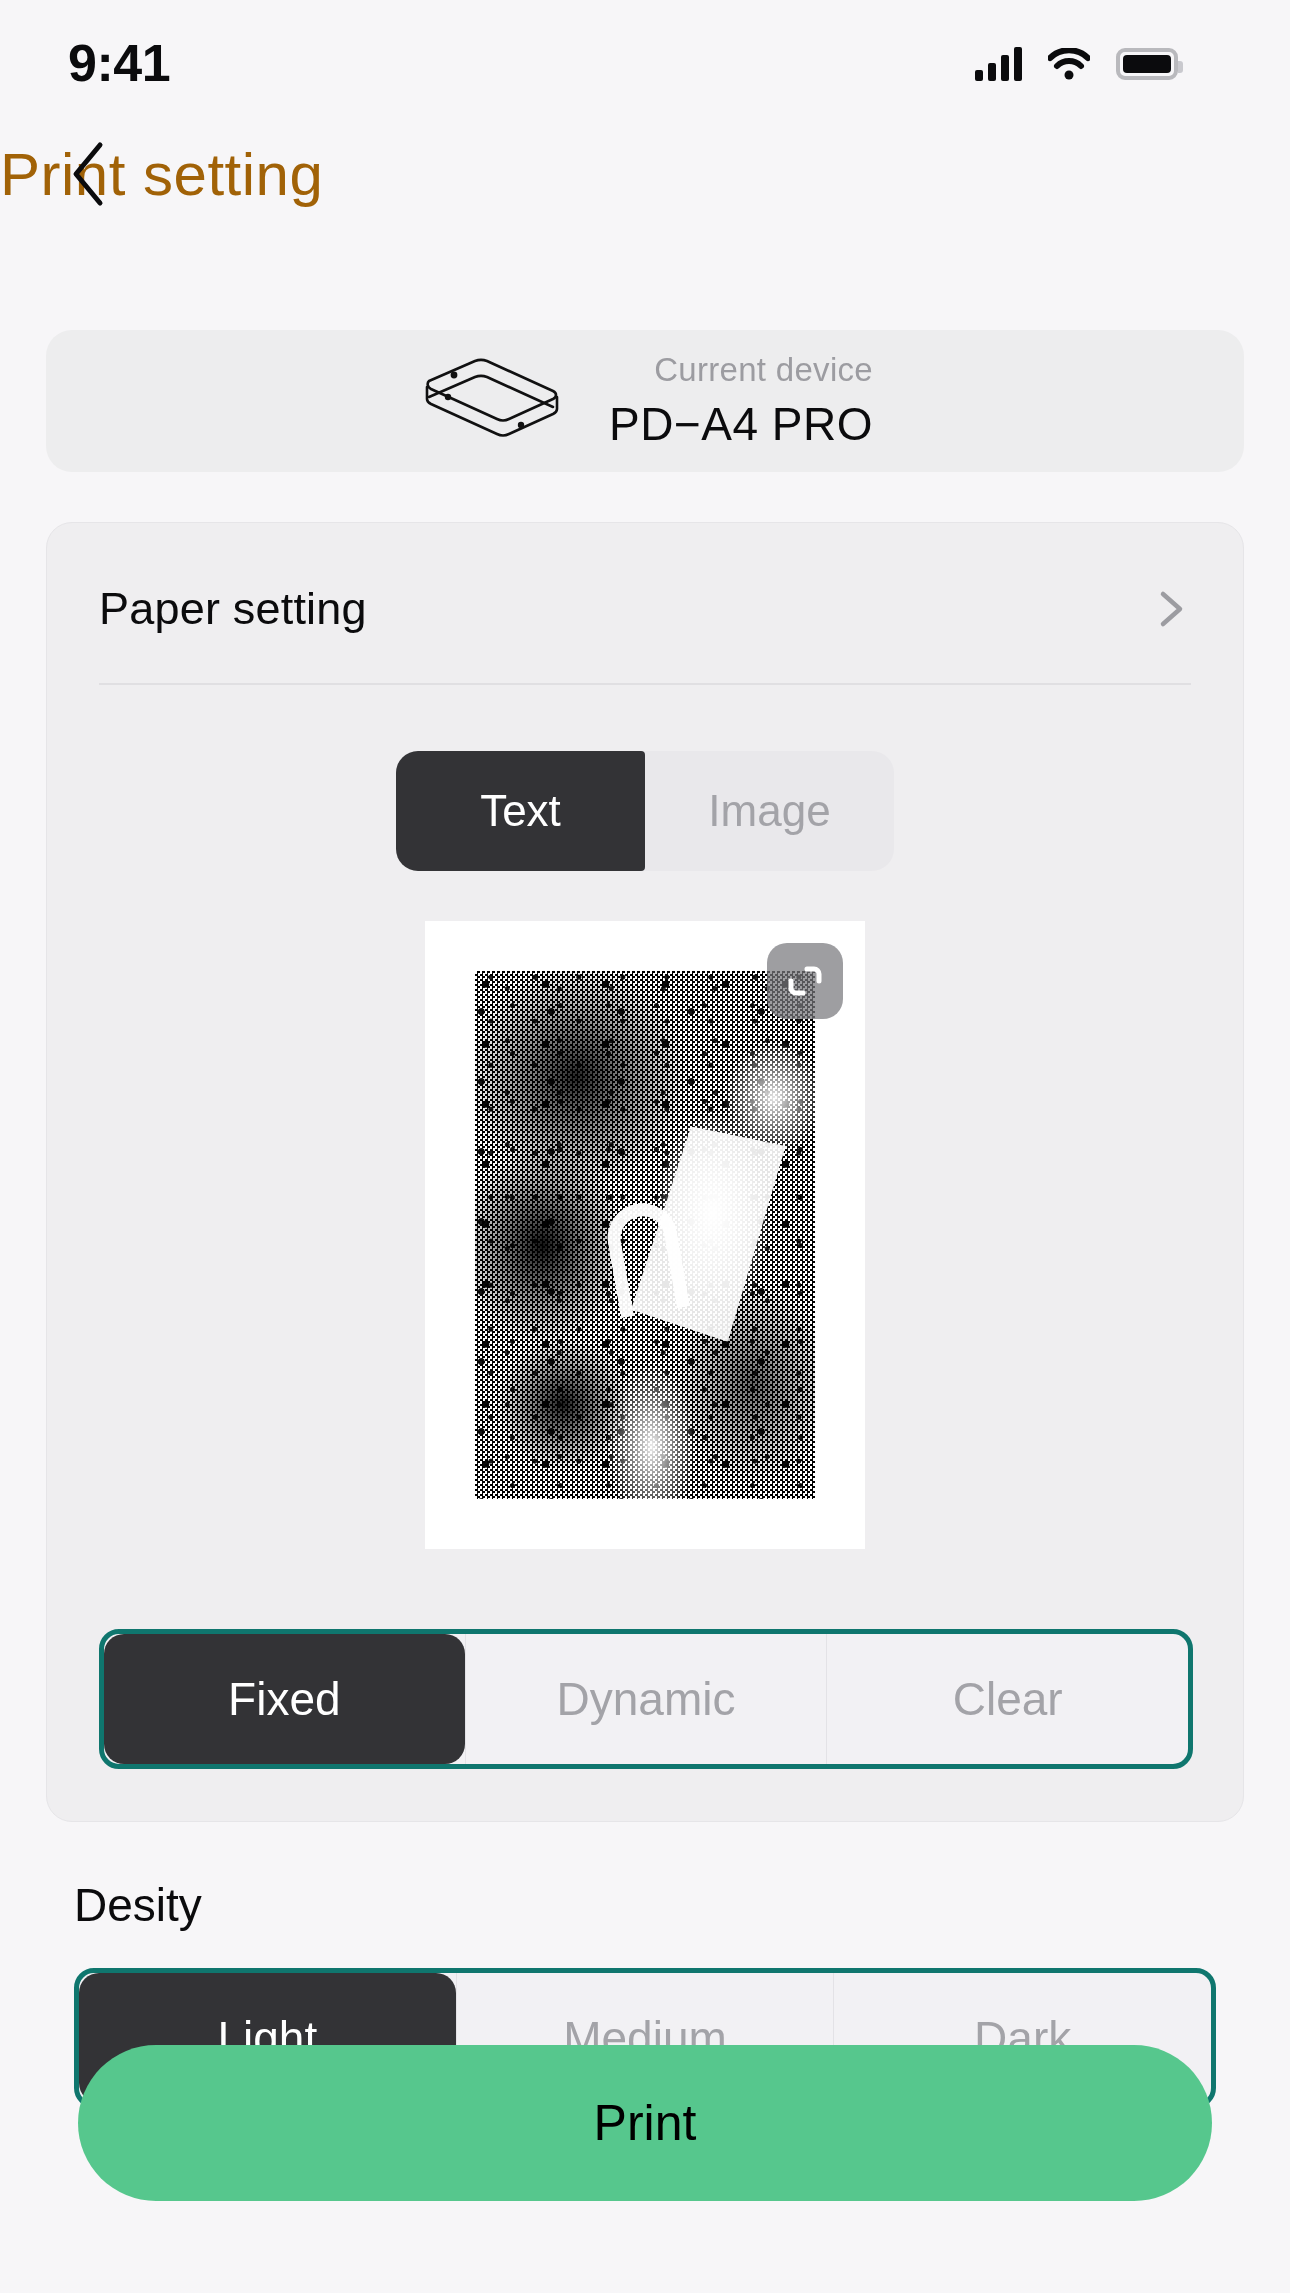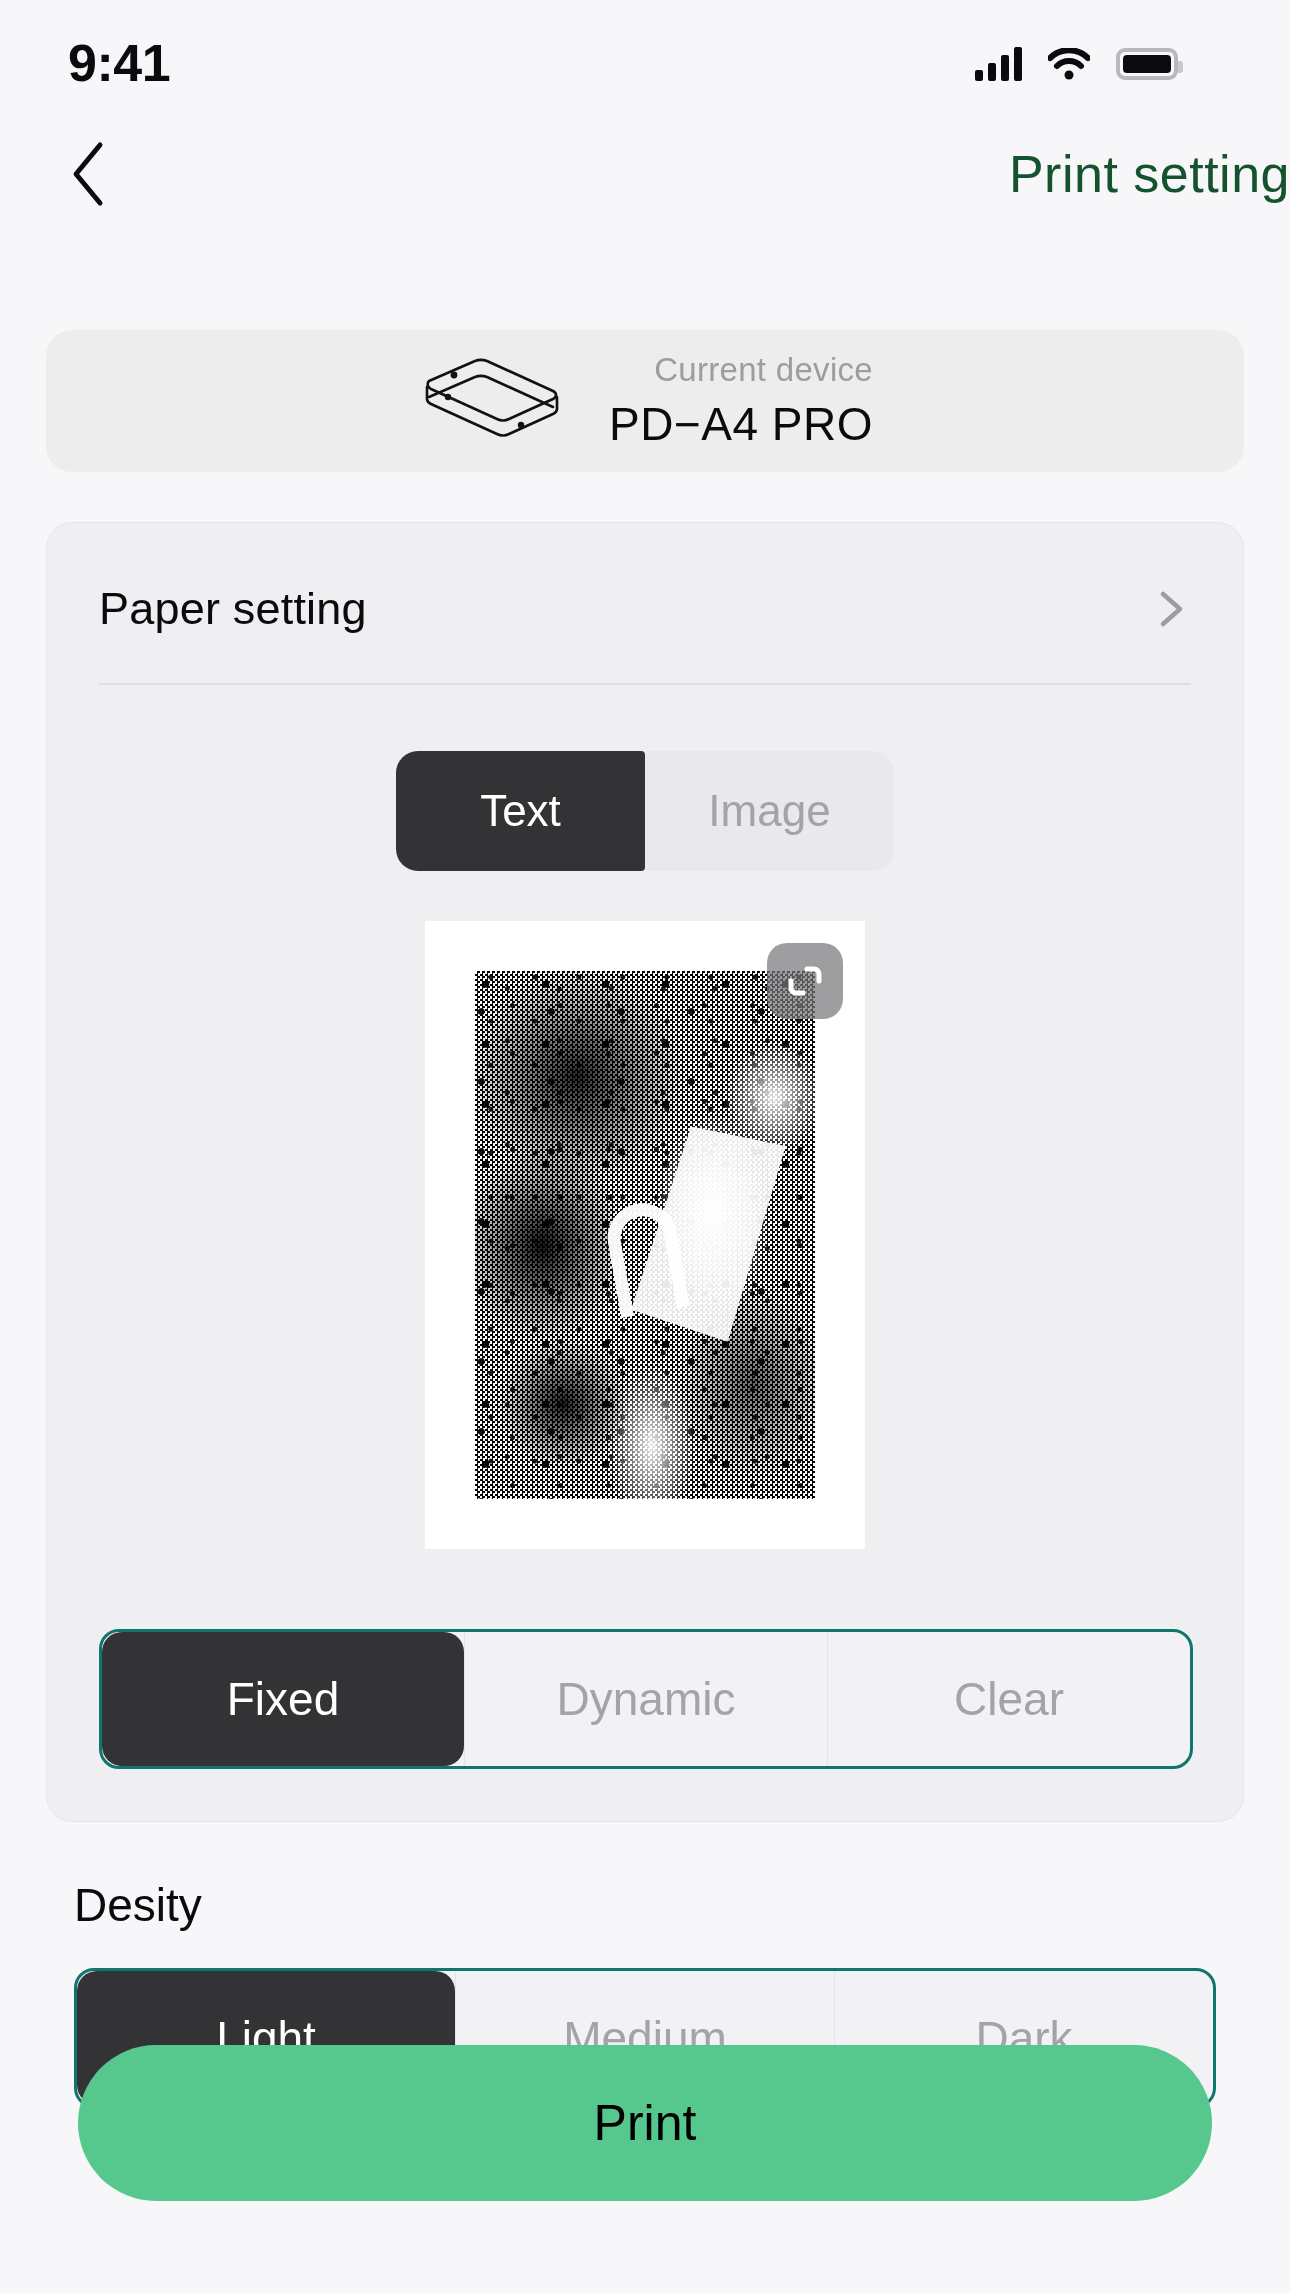--- a/index.html
+++ b/index.html
@@ -77,24 +77,24 @@
   .back-button {
     position: absolute;
     left: 48px; top: 50%;
     transform: translateY(-50%);
     width: 80px; height: 80px;
     display: flex; align-items: center; justify-content: center;
     cursor: pointer;
   }
   .page-title {
     width: 100%;
-    text-align: right;
-    font-size: 52px;
+    text-align: left;
+    font-size: 60px;
     font-weight: 500;
-    color: #14532d;
+    color: #a16207;
     letter-spacing: 0.5px;
   }
 
   
   .device-card {
     position: absolute;
     top: 330px; left: 46px;
     width: 1198px; height: 142px;
     background: #ededee;
     border-radius: 26px;
@@ -222,21 +222,21 @@
     justify-content: center;
     cursor: pointer;
   }
 
   
   .segmented {
     display: flex;
     height: 140px;
     border-radius: 20px;
     background: #f2f1f4;
-    border: 3px solid #0f766e;
+    border: 5px solid #0f766e;
     overflow: hidden;
   }
   .segmented .seg {
     flex: 1;
     display: flex;
     align-items: center;
     justify-content: center;
     font-size: 46px;
     color: #a3a3a8;
     border-left: 1px solid #e3e2e6;

